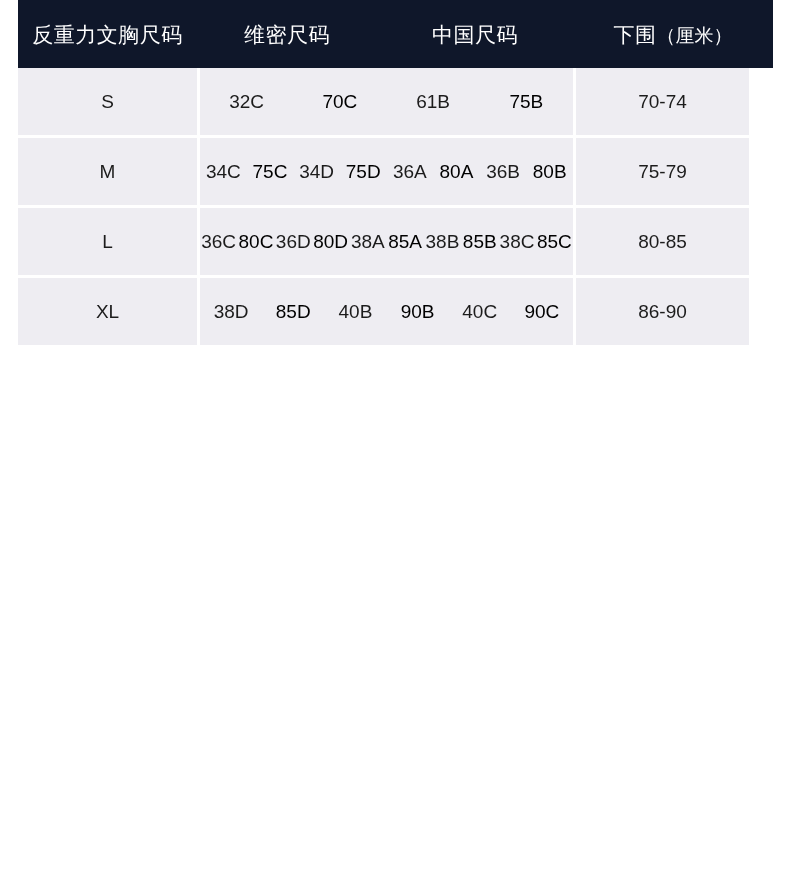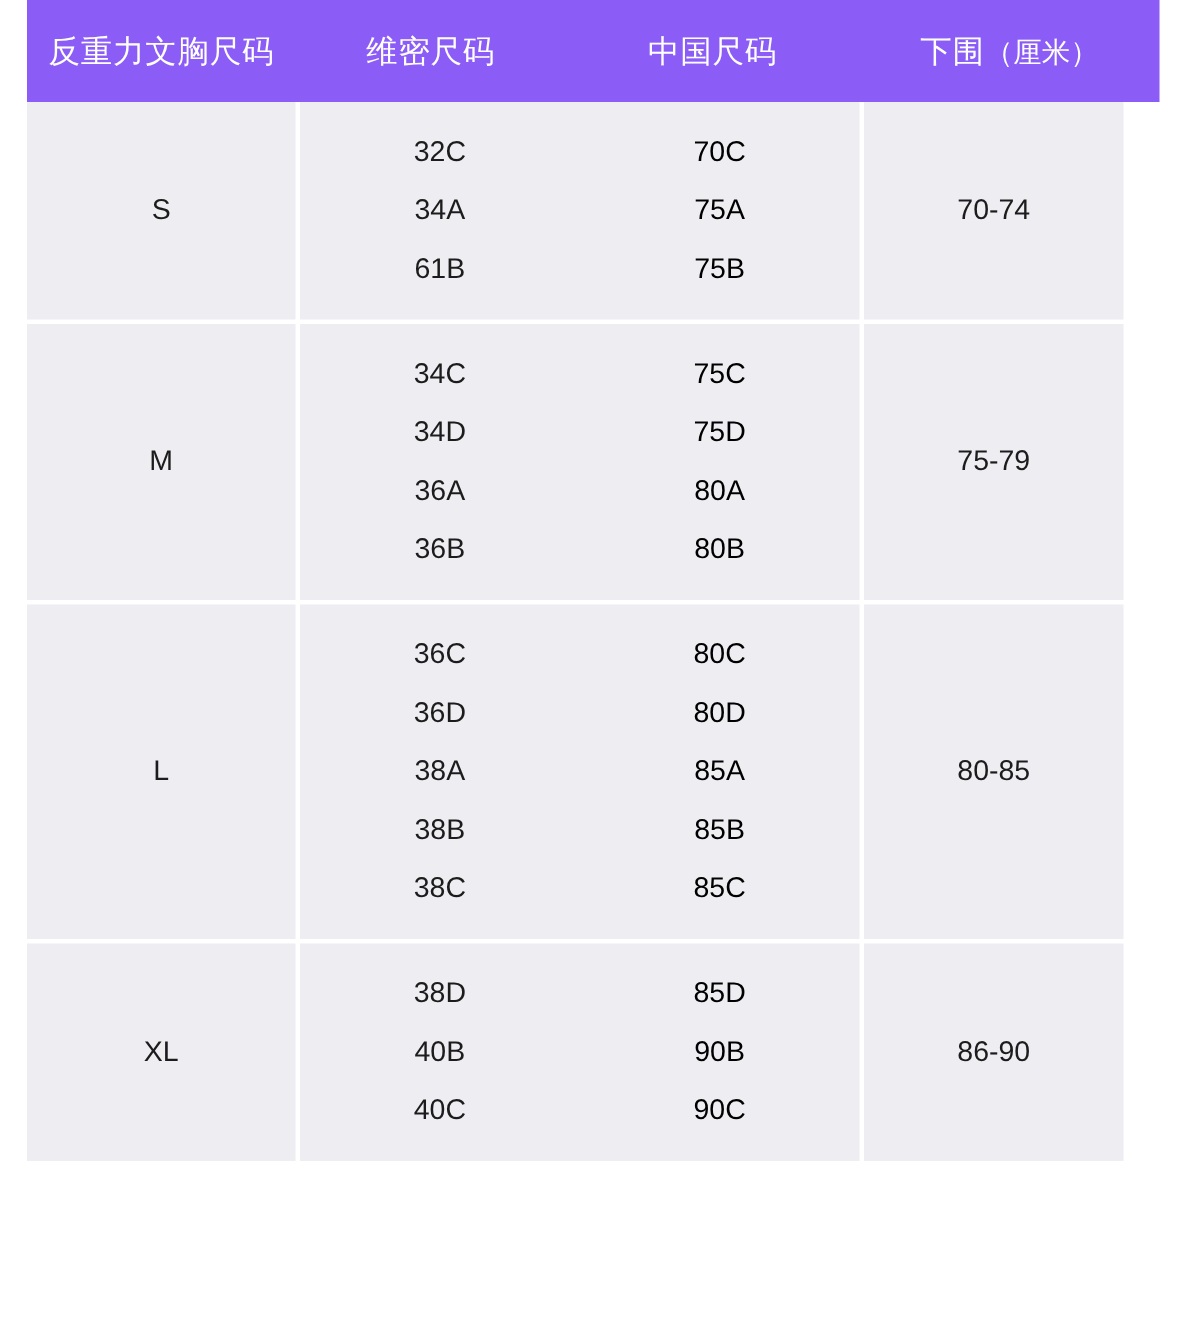--- a/index.html
+++ b/index.html
@@ -20,21 +20,21 @@
     left: 18px;
     top: 0px;
     width: 755px;
     background: #ffffff;
   }
 
   
   .chart-header {
     position: relative;
     height: 68px;
-    background: #8b5cf6;
+    background: #0f172a;
     display: flex;
     align-items: center;
   }
   .chart-header .hcell {
     color: #ffffff;
     font-size: 21px;
     font-weight: 400;
     text-align: center;
     letter-spacing: 0.5px;
     white-space: nowrap;
@@ -69,21 +69,21 @@
     box-sizing: border-box;
   }
 
   .cell-size     { width: 179px; }
   .cell-pairs    { width: 373px; margin-left: 3px; }
   .cell-band     { width: 173px; margin-left: 3px; }
 
   .pairs-inner {
     width: 100%;
     display: flex;
-    flex-direction: column;
+    flex-direction: row;
     justify-content: center;
     padding: 14px 0;
     box-sizing: border-box;
   }
   .pair-line {
     display: flex;
     width: 100%;
     line-height: 1;
     padding: 10px 0;
   }
@@ -115,24 +115,20 @@
   <div class="chart-body" id="chart-body">
       <div class="chart-row">
         <div class="cell cell-size">S</div>
         <div class="cell cell-pairs">
           <div class="pairs-inner">
             <div class="pair-line">
               <span class="pair-vs">32C</span>
               <span class="pair-cn">70C</span>
             </div>
             <div class="pair-line">
-              <span class="pair-vs">34A</span>
-              <span class="pair-cn">75A</span>
-            </div>
-            <div class="pair-line">
               <span class="pair-vs">61B</span>
               <span class="pair-cn">75B</span>
             </div>
           </div>
         </div>
         <div class="cell cell-band">70-74</div>
       </div>
       <div class="chart-row">
         <div class="cell cell-size">M</div>
         <div class="cell cell-pairs">

